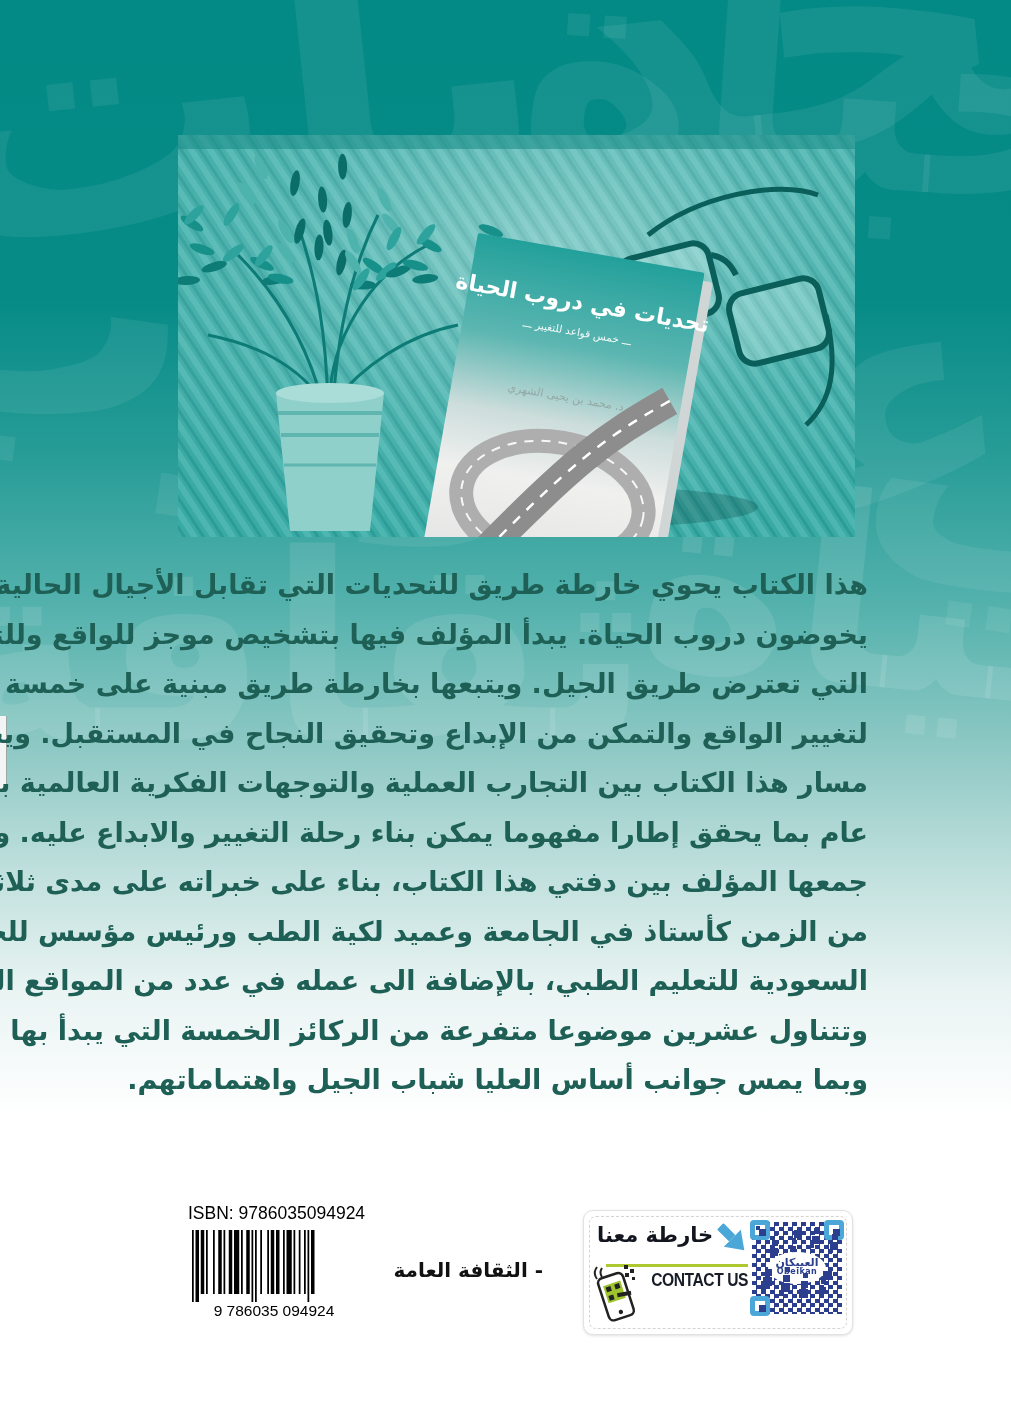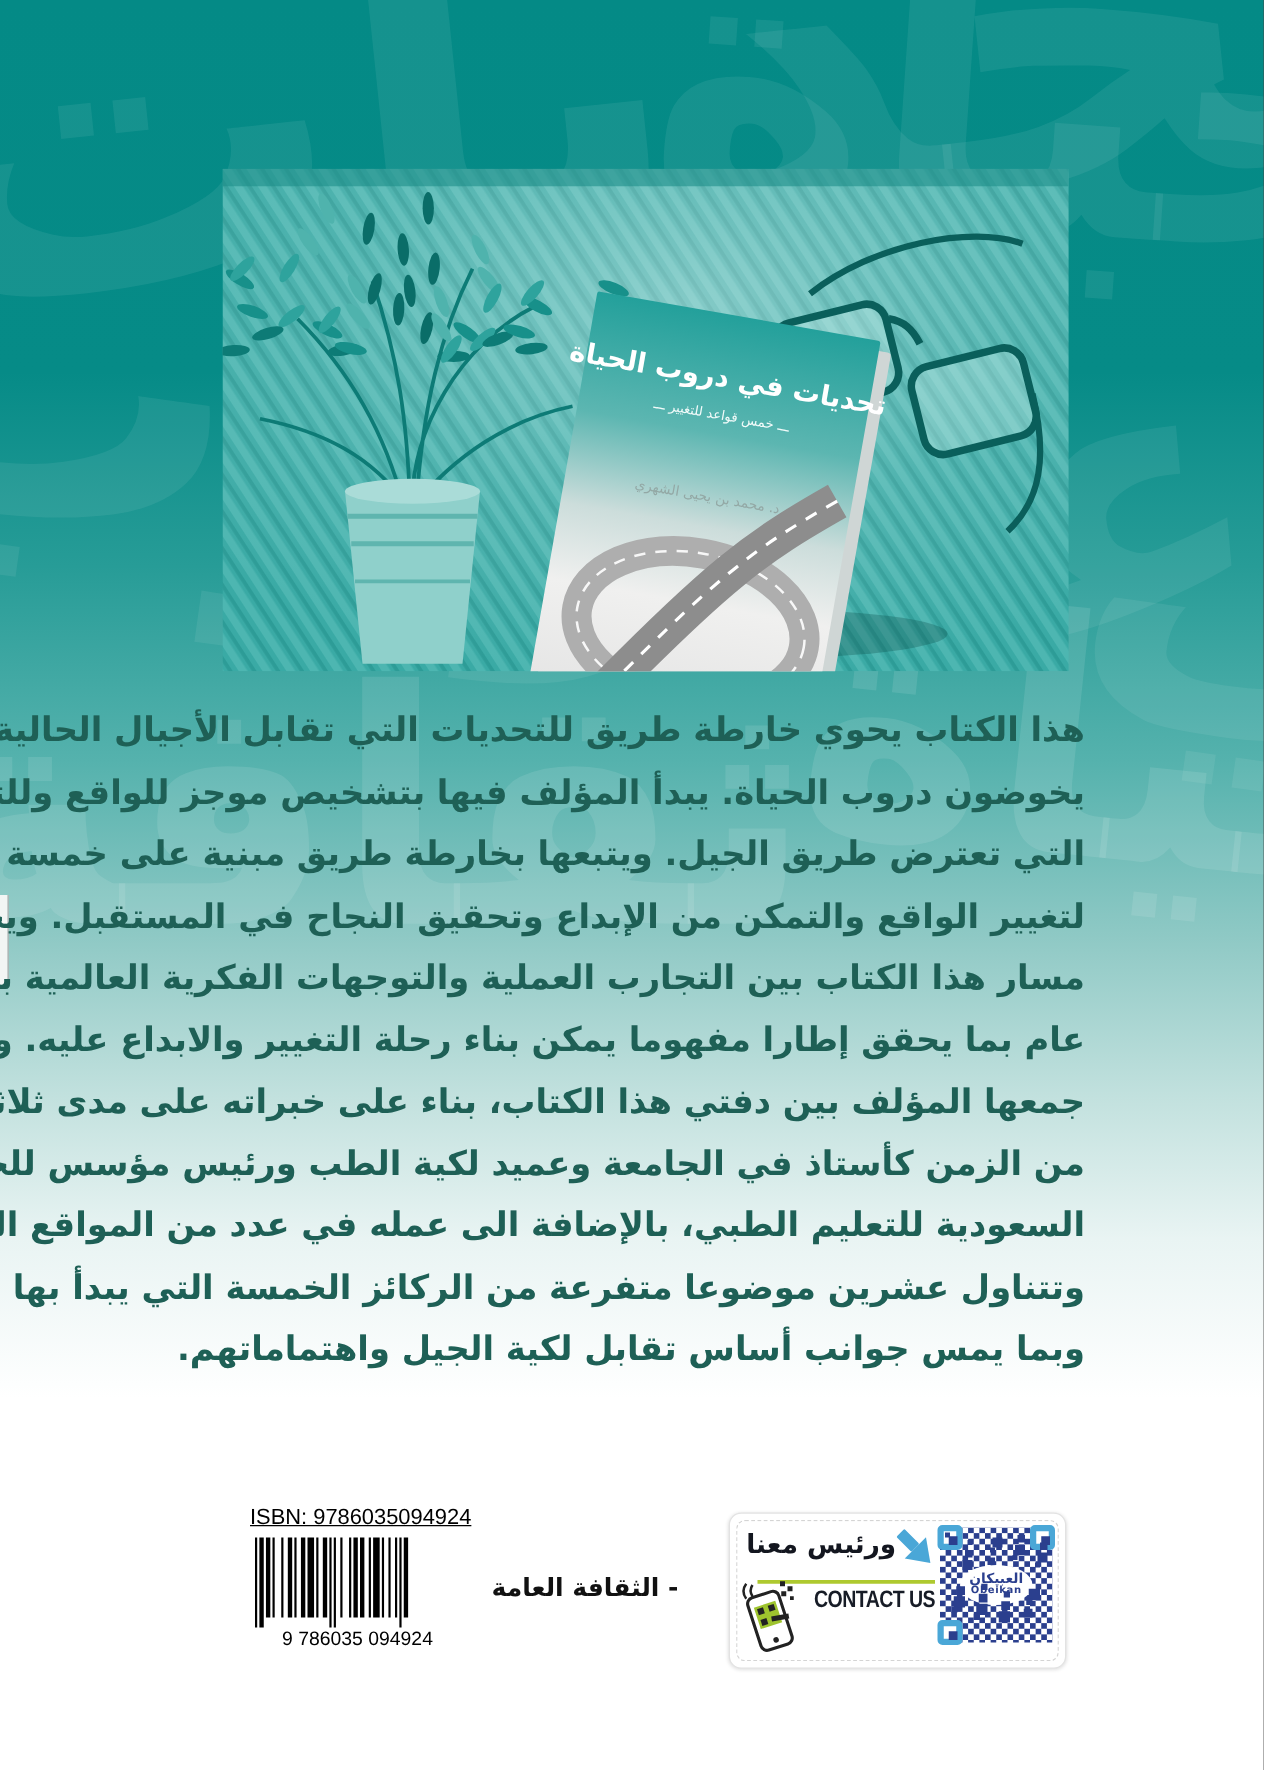--- a/index.html
+++ b/index.html
@@ -26,26 +26,26 @@
   .photo{position:absolute;left:178px;top:135px;width:677px;height:402px;display:block;}
 
   
   .blurb{position:absolute;left:146px;top:560px;width:722px;direction:rtl;
     color:#1e6056;font-weight:bold;font-size:27px;}
   .blurb .ln{height:49.5px;line-height:49.5px;text-align:justify;text-align-last:justify;
     white-space:nowrap;overflow:visible;}
   .blurb .ln.short{text-align-last:right;}
 
   
-  .isbn-block{position:absolute;left:200px;top:1203px;width:180px;color:#000;text-decoration:underline;}
+  .isbn-block{position:absolute;left:188px;top:1203px;width:180px;color:#000;}
   .isbn-label{font-family:"Liberation Sans",sans-serif;font-size:17.5px;letter-spacing:0;}
   .barcode{display:block;margin-top:4px;background:#fff;}
 
   .category{position:absolute;left:393px;top:1258px;width:150px;direction:rtl;
-    color:#111;font-weight:bold;font-size:20px;text-align:center;}
+    color:#111;font-weight:bold;font-size:20px;text-align:right;}
 
   .contact-card{position:absolute;left:583px;top:1210px;width:268px;height:123px;
     background:#fff;border:1px solid #e2e2e2;border-radius:10px;
     box-shadow:0 1px 3px rgba(0,0,0,0.12);}
   .contact-card .dashes{position:absolute;inset:5px;border:1px dashed #d4d4d4;border-radius:7px;}
   .contact-ar{position:absolute;right:135px;top:12px;width:120px;direction:rtl;text-align:left;
     color:#13161f;font-weight:bold;font-size:21px;}
   .contact-line{position:absolute;left:22px;top:53px;width:142px;height:3px;background:#aec92f;}
   .contact-en{position:absolute;left:34px;top:58px;width:130px;text-align:right;
     font-family:"Liberation Sans",sans-serif;font-weight:bold;font-size:17px;color:#171c26;
@@ -186,21 +186,21 @@
     <div class="ln">هذا الكتاب يحوي خارطة طريق للتحديات التي تقابل الأجيال الحالية وهم</div>
     <div class="ln">يخوضون دروب الحياة. يبدأ المؤلف فيها بتشخيص موجز للواقع وللتحديات</div>
     <div class="ln">التي تعترض طريق الجيل. ويتبعها بخارطة طريق مبنية على خمسة ركائز</div>
     <div class="ln">لتغيير الواقع والتمكن من الإبداع وتحقيق النجاح في المستقبل. ويجمع</div>
     <div class="ln">مسار هذا الكتاب بين التجارب العملية والتوجهات الفكرية العالمية بشكل</div>
     <div class="ln">عام بما يحقق إطارا مفهوما يمكن بناء رحلة التغيير والابداع عليه. وقد</div>
     <div class="ln">جمعها المؤلف بين دفتي هذا الكتاب، بناء على خبراته على مدى ثلاثة عقود</div>
     <div class="ln">من الزمن كأستاذ في الجامعة وعميد لكية الطب ورئيس مؤسس للجمعية</div>
     <div class="ln">السعودية للتعليم الطبي، بالإضافة الى عمله في عدد من المواقع القيادية</div>
     <div class="ln">وتتناول عشرين موضوعا متفرعة من الركائز الخمسة التي يبدأ بها الكتاب،</div>
-    <div class="ln short">وبما يمس جوانب أساس تقابل لكية الجيل واهتماماتهم.</div>
+    <div class="ln short">وبما يمس جوانب أساس العليا شباب الجيل واهتماماتهم.</div>
   </div>
 
   <div class="isbn-block">
     <div class="isbn-label">ISBN: 9786035094924</div>
     <svg class="barcode" width="172" height="92" viewBox="0 0 172 92">
       <rect width="172" height="92" fill="#ffffff"></rect>
       <g id="bars" fill="#000000">
           <rect x="4" y="2" width="1.75" height="72"></rect>
           <rect x="7.5" y="2" width="3.5" height="72"></rect>
           <rect x="12.75" y="2" width="3.5" height="64"></rect>
@@ -227,21 +227,21 @@
           <rect x="123" y="2" width="3.5" height="64"></rect>
         </g>
       <text x="86" y="88" text-anchor="middle" font-size="15.5" font-family="Liberation Sans, sans-serif" fill="#000">9  786035  094924</text>
     </svg>
   </div>
 
   <div class="category" dir="rtl" lang="ar">- الثقافة العامة</div>
 
   <div class="contact-card">
     <div class="dashes"></div>
-    <div class="contact-ar" dir="rtl" lang="ar">ورئيس معنا</div>
+    <div class="contact-ar" dir="rtl" lang="ar">خارطة معنا</div>
     <svg class="contact-arrow" width="36" height="40" viewBox="0 0 36 40">
       <g transform="rotate(-45 18 20)" fill="#4aa7d7">
         <rect x="13.5" y="2" width="9" height="17" rx="1"></rect>
         <path d="M6 19 L30 19 L18 36 Z"></path>
       </g>
     </svg>
     <div class="contact-line"></div>
     <div class="contact-en">CONTACT US</div>
     <svg class="phone-icon" width="48" height="60" viewBox="0 0 48 60">
       <g transform="rotate(-18 24 34)">

